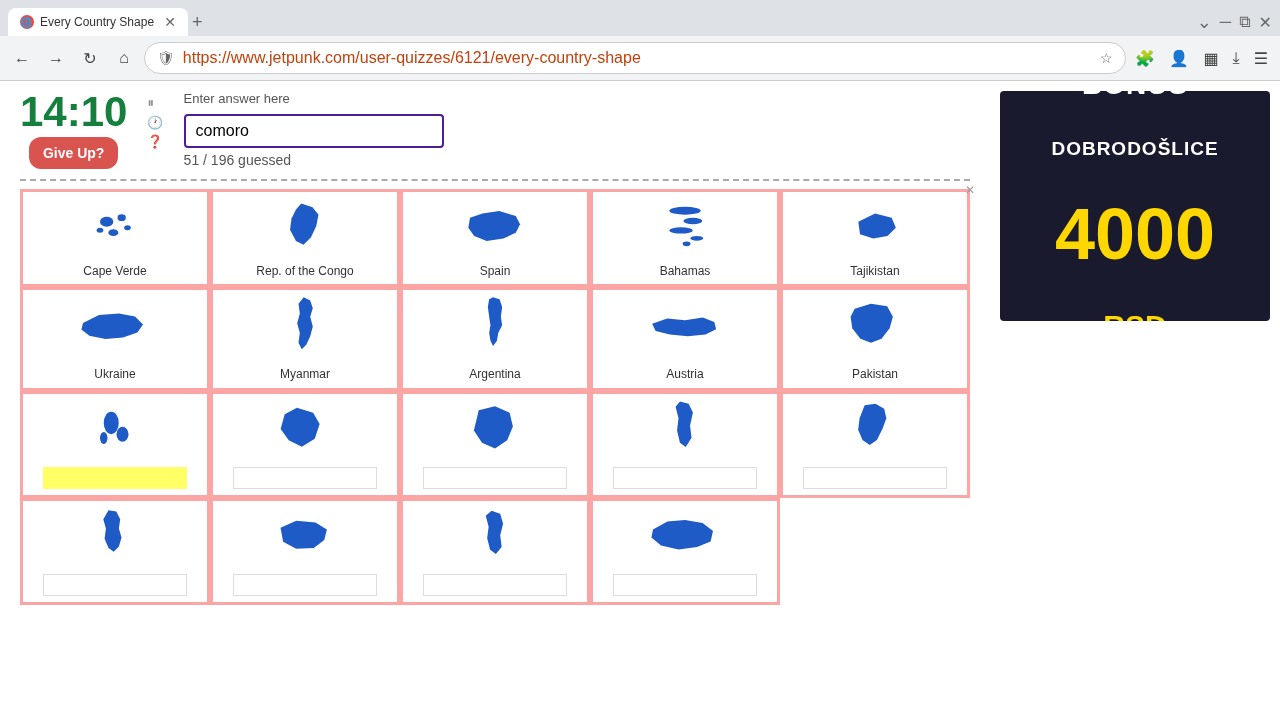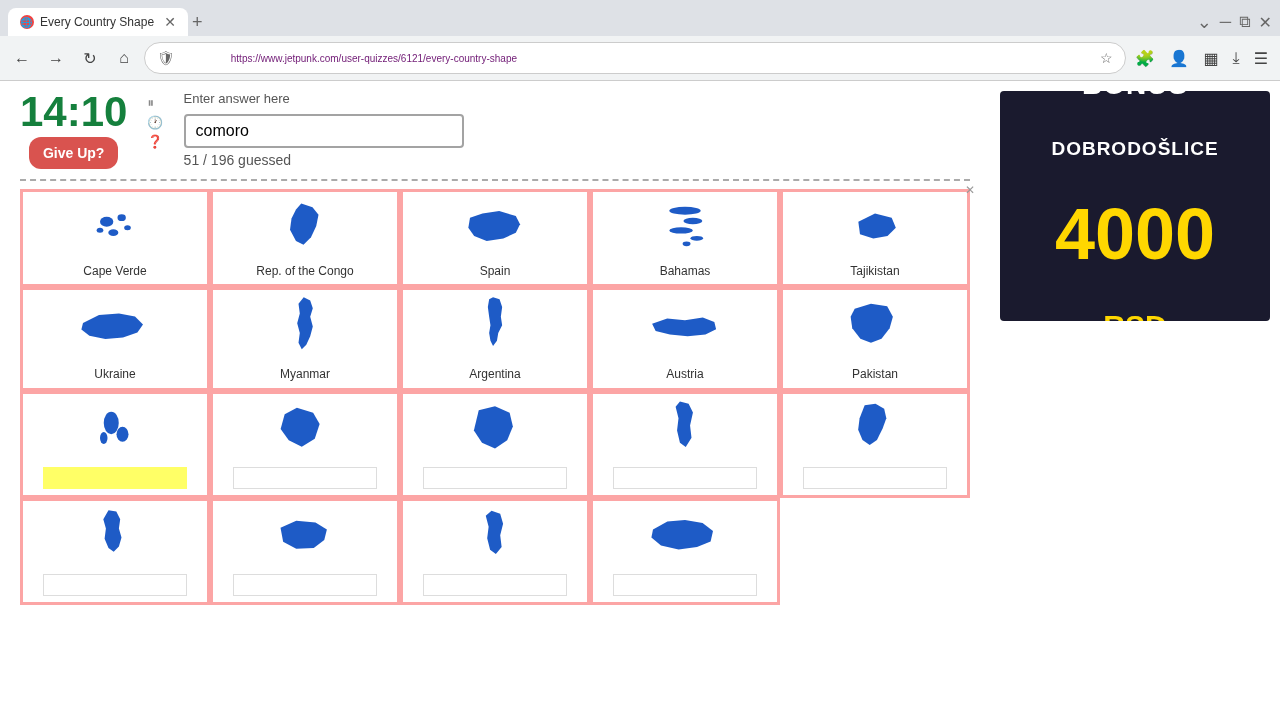--- a/index.html
+++ b/index.html
@@ -9,37 +9,37 @@
     .browser-chrome { background: #f1f3f4; border-bottom: 1px solid #ccc; }
     .tab-bar { display: flex; align-items: center; padding: 8px 8px 0; background: #dee1e6; height: 36px; }
     .tab { display: flex; align-items: center; background: #fff; border-radius: 8px 8px 0 0; padding: 0 12px; height: 28px; font-size: 12px; color: #333; gap: 6px; min-width: 180px; }
     .tab-favicon { width: 14px; height: 14px; background: #e44; border-radius: 50%; font-size: 10px; display: flex; align-items: center; justify-content: center; }
     .tab-close { margin-left: auto; color: #666; font-size: 14px; cursor: pointer; }
     .tab-new { background: none; border: none; font-size: 18px; color: #666; cursor: pointer; margin-left: 4px; }
     .nav-bar { display: flex; align-items: center; padding: 6px 8px; gap: 6px; background: #f1f3f4; height: 44px; }
     .nav-btn { background: none; border: none; cursor: pointer; color: #444; font-size: 16px; padding: 4px; border-radius: 50%; width: 28px; height: 28px; display: flex; align-items: center; justify-content: center; }
     .url-bar { flex: 1; display: flex; align-items: center; background: #fff; border: 1px solid #ccc; border-radius: 20px; padding: 4px 12px; height: 32px; gap: 8px; }
     .url-shield { color: #666; font-size: 14px; }
-    .url-text { font-size: 10px; color: #701a75; flex: 1; margin-left: 48px; }
+    .url-text { font-size: 16px; color: #c2410c; flex: 1; }
     .url-star { color: #666; font-size: 14px; }
     .nav-icons { display: flex; gap: 6px; }
     .nav-icon-btn { background: none; border: none; cursor: pointer; color: #444; font-size: 16px; padding: 4px; }
 
     
     .page { display: flex; flex-direction: row; height: 640px; background: #fff; }
     .quiz-area { flex: 1; padding: 10px 20px; overflow-y: auto; }
     .ad-sidebar { width: 290px; padding: 10px; flex-shrink: 0; }
 
     
     .quiz-controls { display: flex; align-items: flex-start; gap: 20px; margin-bottom: 10px; }
     .timer-section { display: flex; flex-direction: column; align-items: center; }
     .timer { font-size: 42px; font-weight: bold; color: #15803d; line-height: 1; }
     .give-up-btn { background: #d9534f; color: white; border: none; border-radius: 12px; padding: 8px 14px; font-size: 14px; cursor: pointer; margin-top: 4px; font-weight: bold; }
     .answer-input-wrap { display: flex; flex-direction: column; gap: 4px; }
-    .answer-input { border: 2px solid #a3a3a3; border-radius: 4px; padding: 6px 10px; font-size: 16px; width: 280px; outline: none; }
+    .answer-input { border: 2px solid #4c1d95; border-radius: 4px; padding: 6px 10px; font-size: 16px; width: 260px; outline: none; }
     .score-text { font-size: 14px; color: #555; }
 
     
     .separator { border: none; border-top: 2px dashed #aaa; margin: 8px 0; }
 
     
     .country-grid { display: grid; grid-template-columns: repeat(5, 1fr); gap: 0; }
     .country-cell { border: 3px solid #fca5a5; display: flex; flex-direction: column; align-items: center; justify-content: flex-end; min-height: 90px; }
     .country-shape { flex: 1; display: flex; align-items: center; justify-content: center; padding: 4px; width: 100%; }
     .country-shape svg { max-width: 100%; max-height: 65px; }

